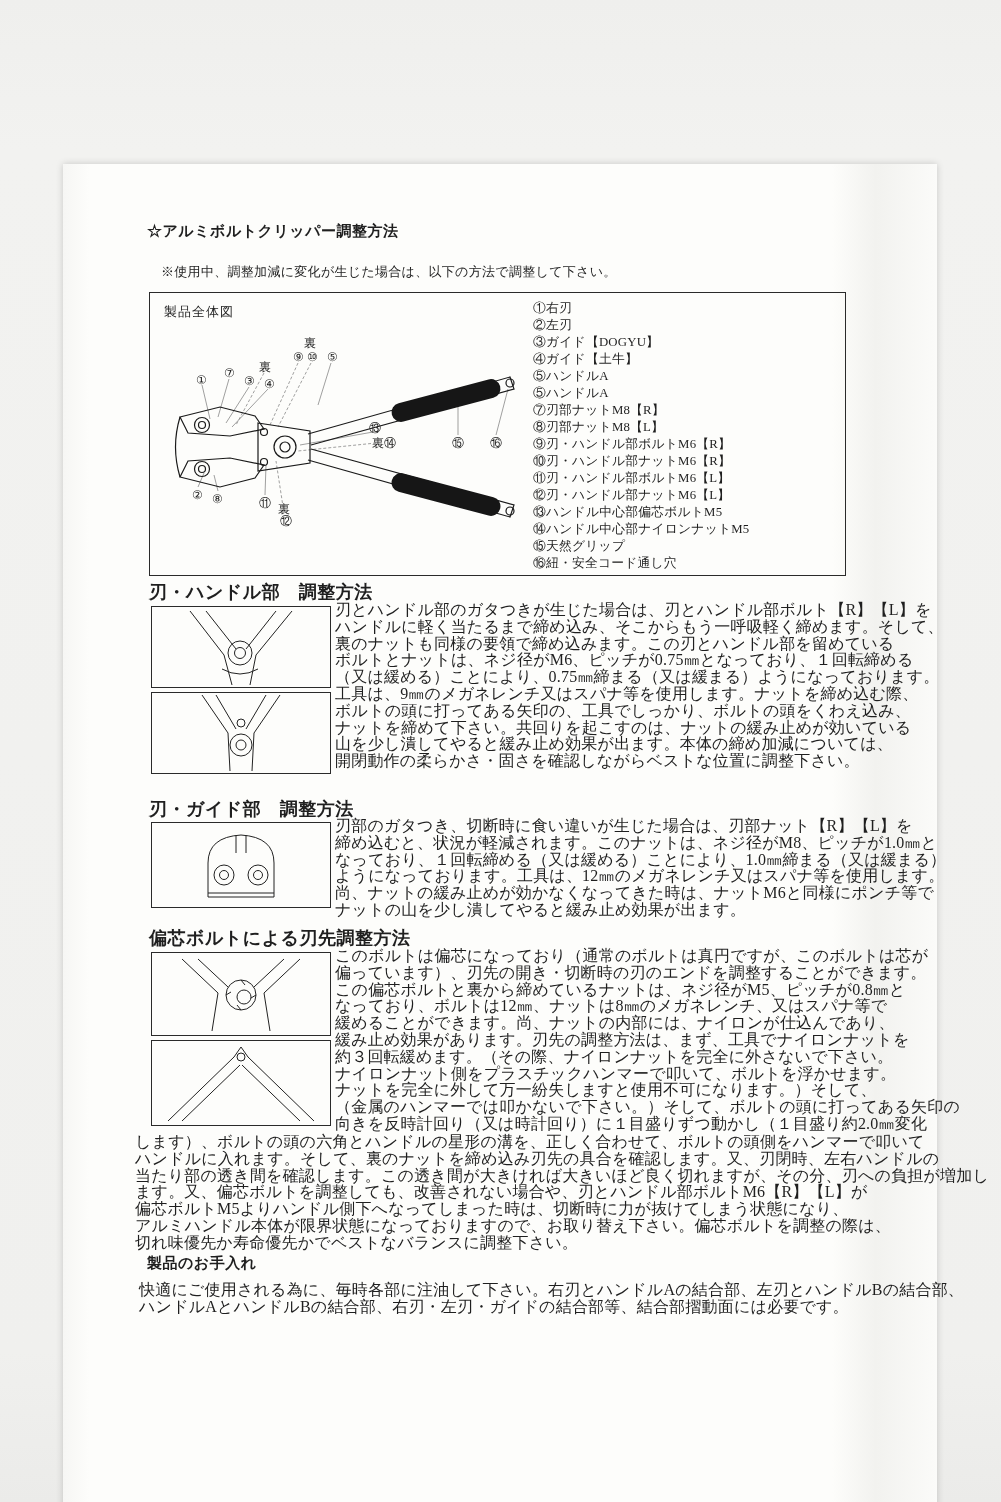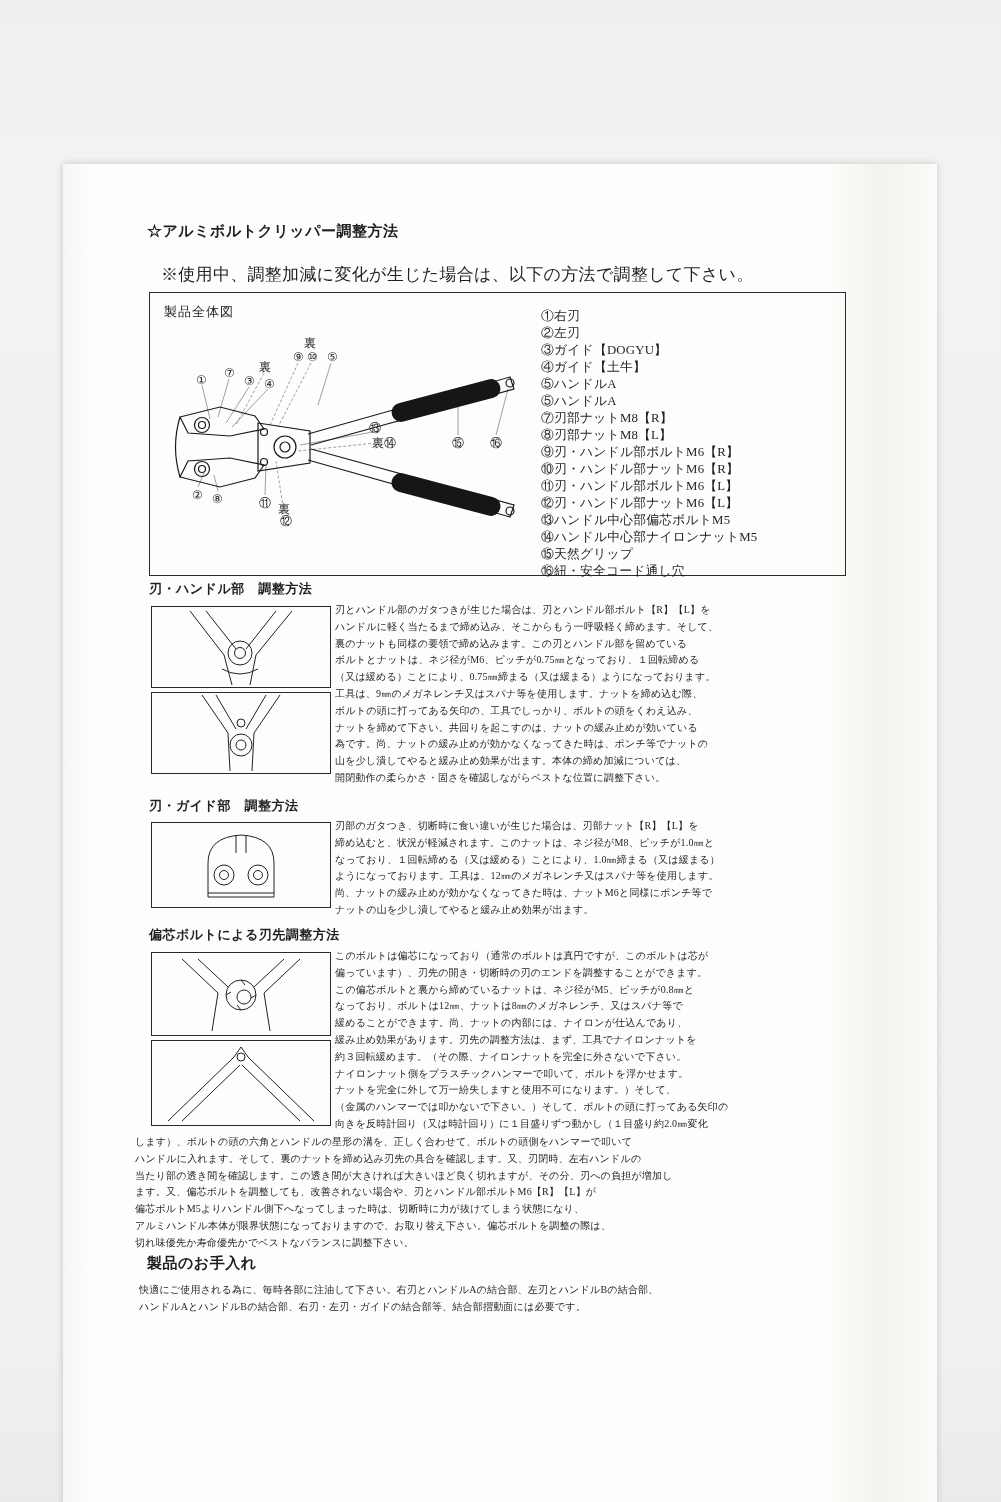--- a/index.html
+++ b/index.html
@@ -11,33 +11,33 @@
     overflow:hidden;
   }
   .scene{position:relative;width:1001px;height:1502px;
     background:linear-gradient(180deg,#efefed 0%,#f2f2f0 10%,#f0f0ee 90%,#ebebe9 100%);}
   .paper{
     position:absolute;left:63px;top:164px;width:874px;height:1472px;
     background:linear-gradient(90deg,#f6f6f4 0%,#fdfdfb 3%,#fdfdfb 88%,#f2f2ef 93%,#fbfbf9 100%);
     box-shadow:0 0 7px rgba(0,0,0,.18);
   }
   .title{position:absolute;left:84px;top:58px;font-size:15px;font-weight:bold;letter-spacing:.5px;margin:0;}
-  .notice{position:absolute;left:98px;top:99px;font-size:17px;letter-spacing:.3px;}
+  .notice{position:absolute;left:98px;top:99px;font-size:13px;letter-spacing:.3px;}
   .overview-box{position:absolute;left:86px;top:128px;width:695px;height:282px;border:1.3px solid #2a2a2a;}
   .box-label{position:absolute;left:14px;top:10px;font-size:13px;letter-spacing:1px;}
   .diagram{position:absolute;left:8px;top:44px;width:382px;height:232px;}
   .diagram svg{position:absolute;left:0;top:0;width:100%;height:100%;}
   .callout{position:absolute;font-size:12px;line-height:1;white-space:nowrap;}
-  .parts-list{position:absolute;left:383px;top:7px;margin:8px;padding:0;list-style:none;
+  .parts-list{position:absolute;left:383px;top:7px;margin:0;padding:0;list-style:none;
     font-size:12.8px;line-height:17px;letter-spacing:.2px;}
-  .sec-head{position:absolute;font-size:13px;font-weight:bold;letter-spacing:.5px;margin:0;}
+  .sec-head{position:absolute;font-size:18px;font-weight:bold;letter-spacing:.5px;margin:0;}
   .sec-head.big{font-size:15px;font-family:Liberation Serif, serif;}
   .fig{position:absolute;border:1.3px solid #2a2a2a;background:#fdfdfb;}
   .fig svg{display:block;width:100%;height:100%;}
-  .text-block{position:absolute;font-size:10px;line-height:16.8px;letter-spacing:.2px;white-space:nowrap;}
+  .text-block{position:absolute;font-size:16px;line-height:16.8px;letter-spacing:.2px;white-space:nowrap;}
   .text-block .ln{height:16.8px;}
 </style>
 </head>
 <body>
 
 <div class="scene">
   <div class="paper">
 
     <h1 class="title">☆アルミボルトクリッパー調整方法</h1>
     <div class="notice">※使用中、調整加減に変化が生じた場合は、以下の方法で調整して下さい。</div>
@@ -159,21 +159,20 @@
     </div>
     <div class="text-block" style="left:272px;top:438px">
         <div class="ln">刃とハンドル部のガタつきが生じた場合は、刃とハンドル部ボルト【R】【L】を</div>
         <div class="ln">ハンドルに軽く当たるまで締め込み、そこからもう一呼吸軽く締めます。そして、</div>
         <div class="ln">裏のナットも同様の要領で締め込みます。この刃とハンドル部を留めている</div>
         <div class="ln">ボルトとナットは、ネジ径がM6、ピッチが0.75㎜となっており、１回転締める</div>
         <div class="ln">（又は緩める）ことにより、0.75㎜締まる（又は緩まる）ようになっております。</div>
         <div class="ln">工具は、9㎜のメガネレンチ又はスパナ等を使用します。ナットを締め込む際、</div>
         <div class="ln">ボルトの頭に打ってある矢印の、工具でしっかり、ボルトの頭をくわえ込み、</div>
         <div class="ln">ナットを締めて下さい。共回りを起こすのは、ナットの緩み止めが効いている</div>
-        <div class="ln">為です。尚、ナットの緩み止めが効かなくなってきた時は、ポンチ等でナットの</div>
         <div class="ln">山を少し潰してやると緩み止め効果が出ます。本体の締め加減については、</div>
         <div class="ln">開閉動作の柔らかさ・固さを確認しながらベストな位置に調整下さい。</div>
       </div>
 
     <h2 class="sec-head" style="left:86px;top:633px">刃・ガイド部　調整方法</h2>
     <div class="fig" style="left:88px;top:658px;width:178px;height:84px">
       <svg viewBox="0 0 178 84">
         <g stroke="#222" stroke-width="1" fill="none">
           <path d="M56,74 L56,40 Q56,14 89,12 Q122,14 122,40 L122,74 Z"></path>
           <line x1="84" y1="12" x2="84" y2="30"></line>

